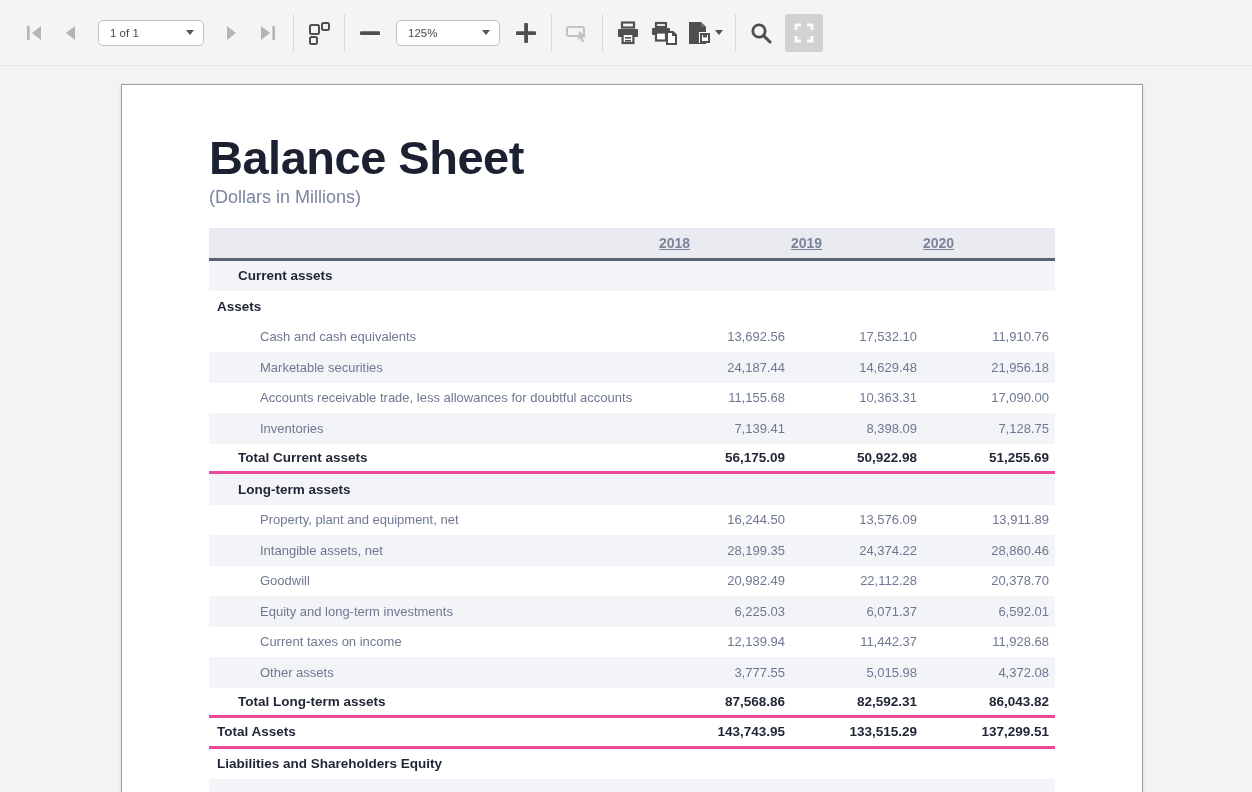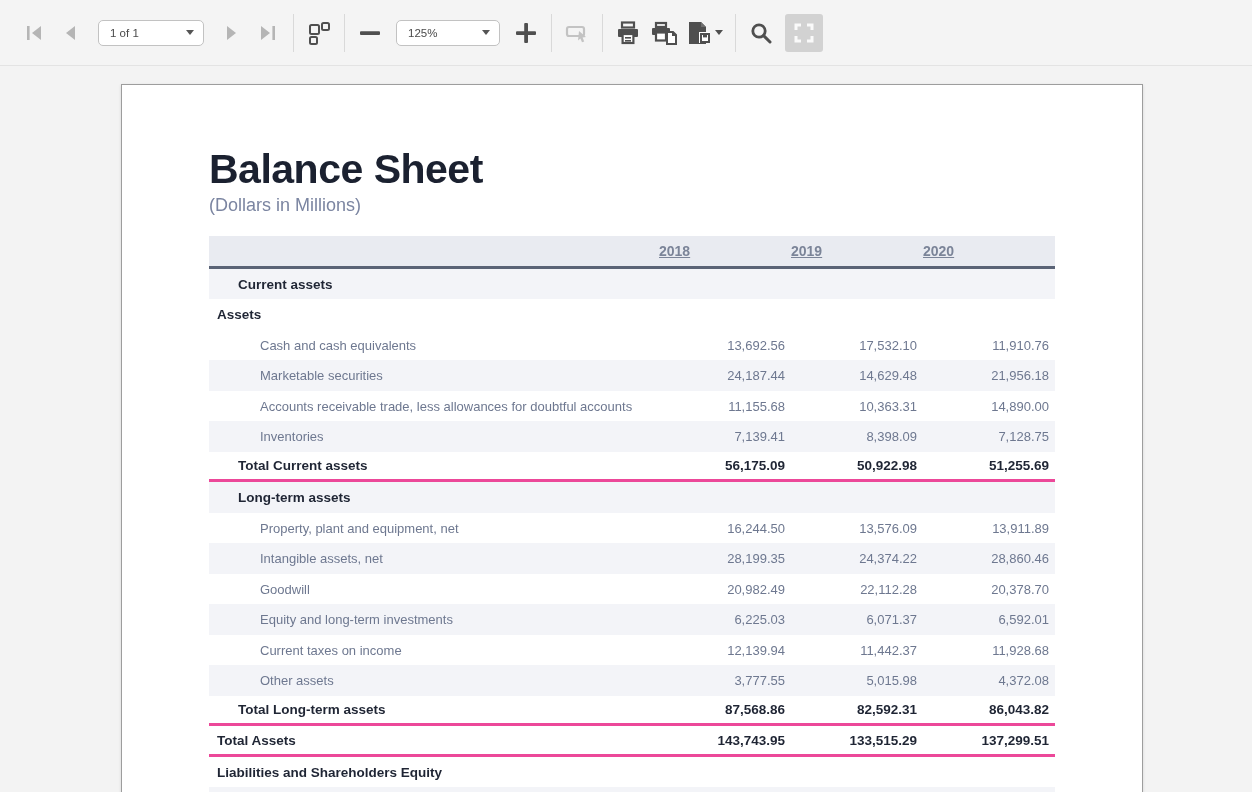--- a/index.html
+++ b/index.html
@@ -30,21 +30,21 @@
   .fullscreen-btn { background:#d2d2d2; width:38px; height:38px; margin-left:6px; }
 
   
   .page {
     position:absolute; left:121px; top:84px; width:1022px; height:1320px;
     background:#fff; border:1px solid #9d9d9d;
     box-shadow:0 1px 3px rgba(0,0,0,0.12);
     padding:0 89px 0 87px;
   }
   .report-title {
-    margin-top:62px; font-size:41px; font-weight:600; color:#1b2130;
+    margin-top:47px; font-size:47px; font-weight:600; color:#1b2130;
     letter-spacing:-0.5px; line-height:1.12;
   }
   .report-subtitle { margin-top:2px; font-size:18px; color:#7b85a1; }
 
   
   .rtable { margin-top:20px; width:846px; }
   .hdr-row {
     display:flex; align-items:center; height:33px;
     background:#e9ebf1; border-bottom:3px solid #5a6376;
   }
@@ -221,21 +221,21 @@
         <div class="r detail shaded">
           <div class="lbl">Marketable securities</div>
           <div class="num">24,187.44</div>
           <div class="num">14,629.48</div>
           <div class="num">21,956.18</div>
         </div>
         <div class="r detail">
           <div class="lbl">Accounts receivable trade, less allowances for doubtful accounts</div>
           <div class="num">11,155.68</div>
           <div class="num">10,363.31</div>
-          <div class="num">14,890.00</div>
+          <div class="num">17,090.00</div>
         </div>
         <div class="r detail shaded">
           <div class="lbl">Inventories</div>
           <div class="num">7,139.41</div>
           <div class="num">8,398.09</div>
           <div class="num">7,128.75</div>
         </div>
         <div class="r total2 thickb">
           <div class="lbl">Total Current assets</div>
           <div class="num">56,175.09</div>

